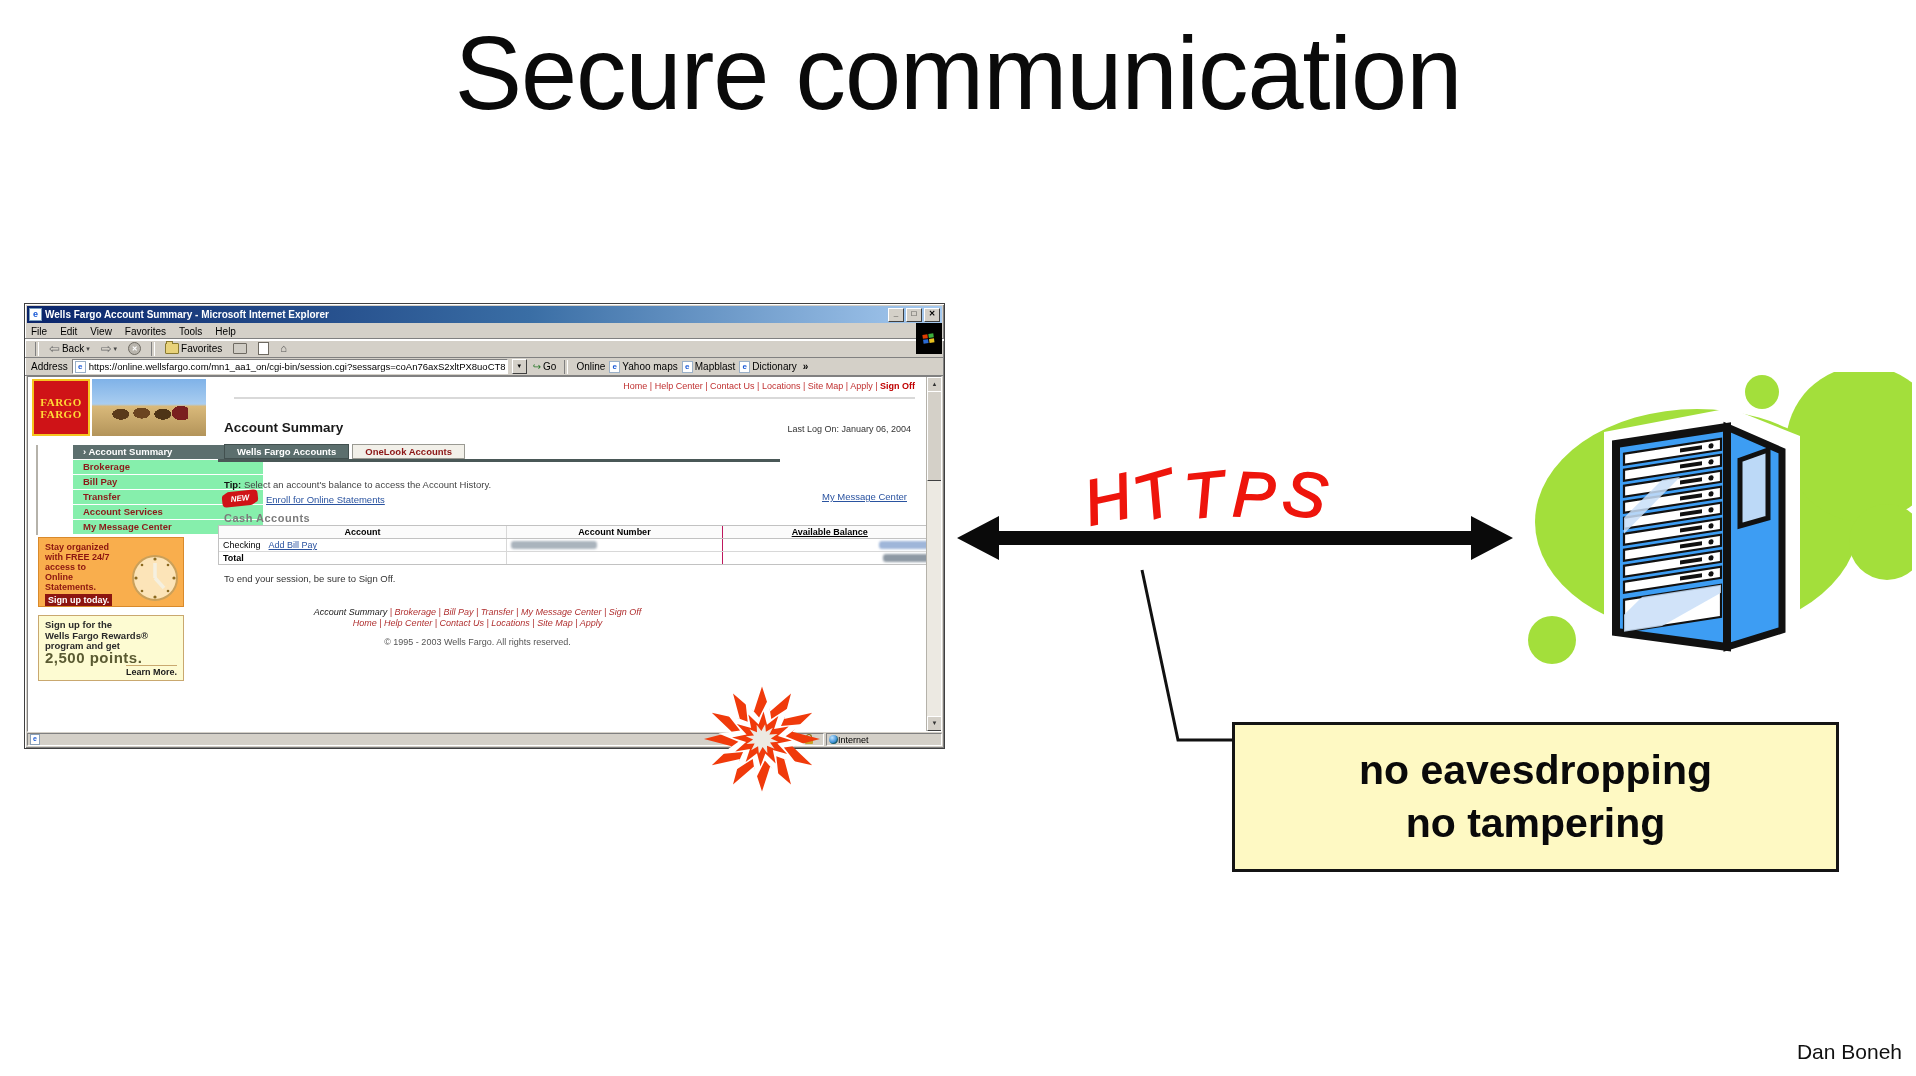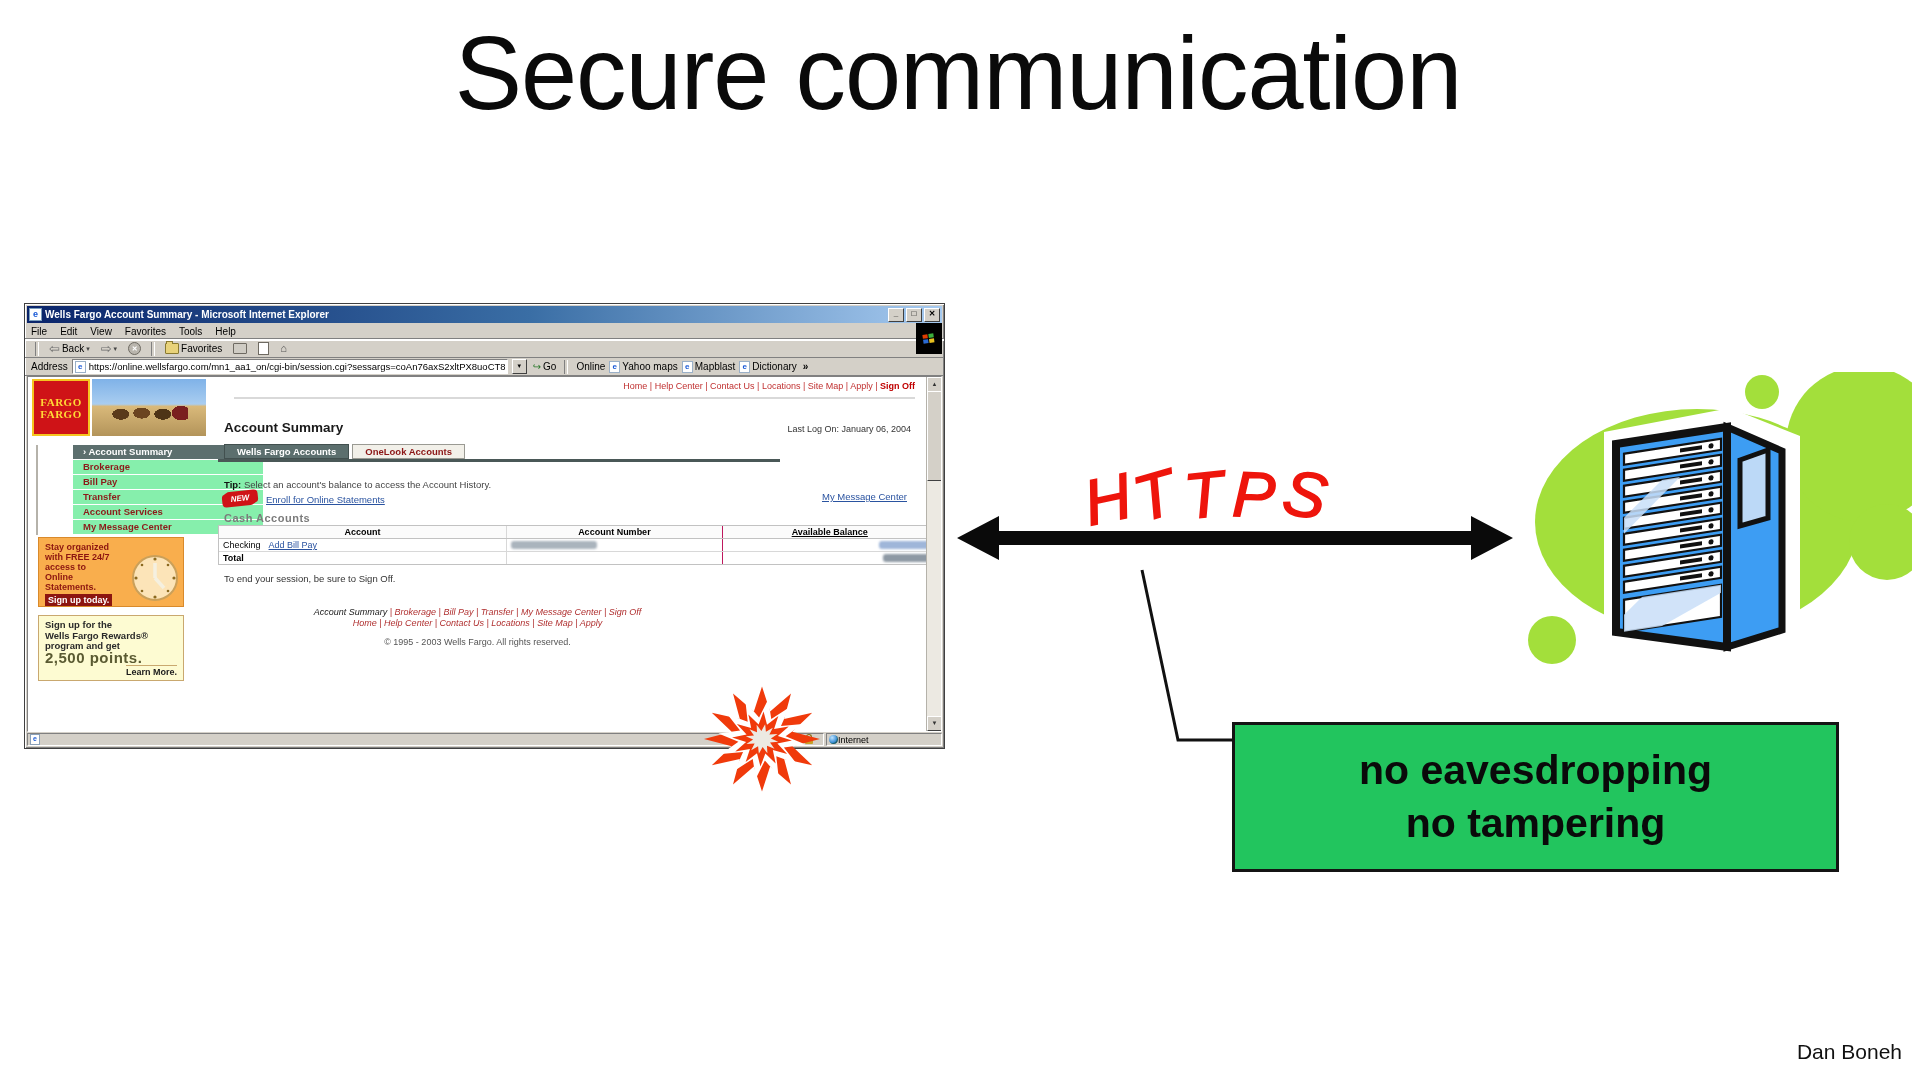--- a/index.html
+++ b/index.html
@@ -12,21 +12,21 @@
   .author{position:absolute;right:14px;bottom:12px;font-size:21px;color:#111;}
 
   .https-svg{position:absolute;left:1080px;top:446px;width:300px;height:104px;transform:rotate(-4deg);}
   .https-svg text{fill:#ee150c;stroke:#ee150c;stroke-width:1.6px;font-size:64px;font-style:italic;
                   font-family:"Liberation Sans",sans-serif;letter-spacing:6px;}
   .arrow-svg{position:absolute;left:953px;top:512px;width:564px;height:52px;}
   .server-svg{position:absolute;left:1512px;top:372px;width:400px;height:300px;}
   .connector-svg{position:absolute;left:1130px;top:558px;width:110px;height:196px;}
   .burst-svg{position:absolute;left:698px;top:681px;width:128px;height:118px;z-index:30;}
 
-  .callout{position:absolute;left:1232px;top:722px;width:607px;height:150px;background:#22c55e;
+  .callout{position:absolute;left:1232px;top:722px;width:607px;height:150px;background:#fef9c3;
            border:3px solid #141414;box-sizing:border-box;display:flex;flex-direction:column;
            align-items:center;justify-content:center;gap:8px;}
   .callout div{font-size:41px;font-weight:600;color:#0a0a0a;line-height:1.1;}
 
   
   .browser{position:absolute;left:24px;top:303px;width:921px;height:446px;background:#d4d0c8;
            border:1px solid #404040;box-shadow:inset 1px 1px 0 #fff, inset -1px -1px 0 #808080;
            box-sizing:border-box;display:flex;flex-direction:column;font-size:10px;}
   .titlebar{height:17px;margin:2px 2px 0 2px;background:linear-gradient(90deg,#0a246a,#3a6ea5 55%,#a6caf0);
             display:flex;align-items:center;padding:0 2px;color:#fff;}

